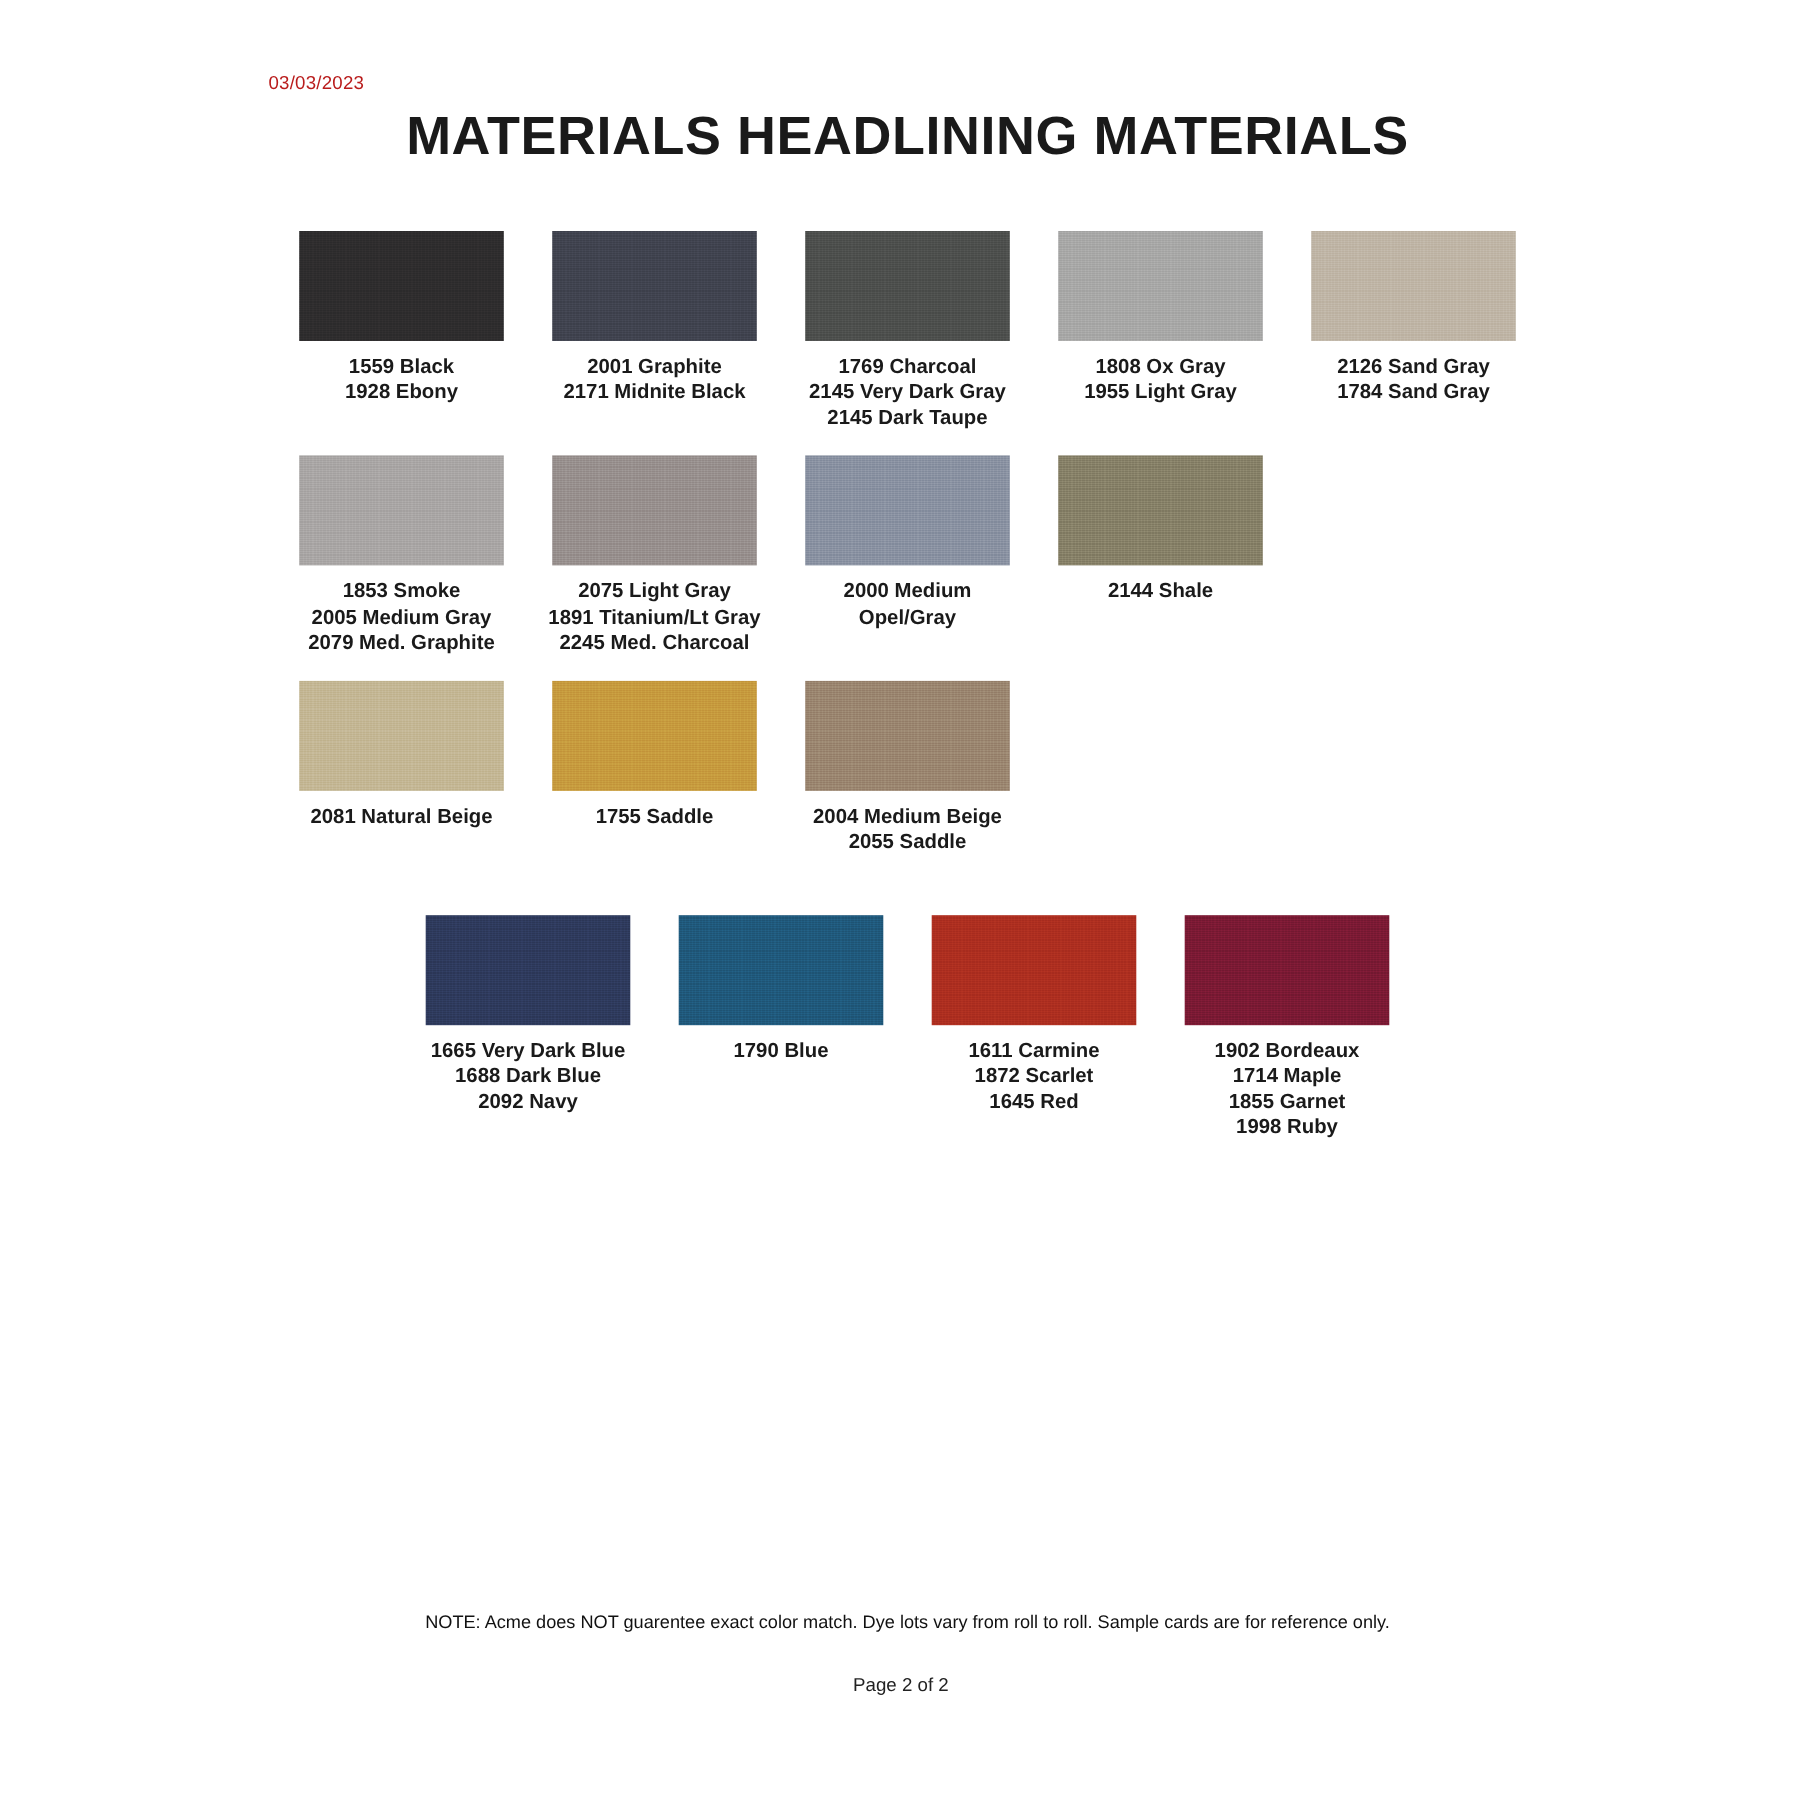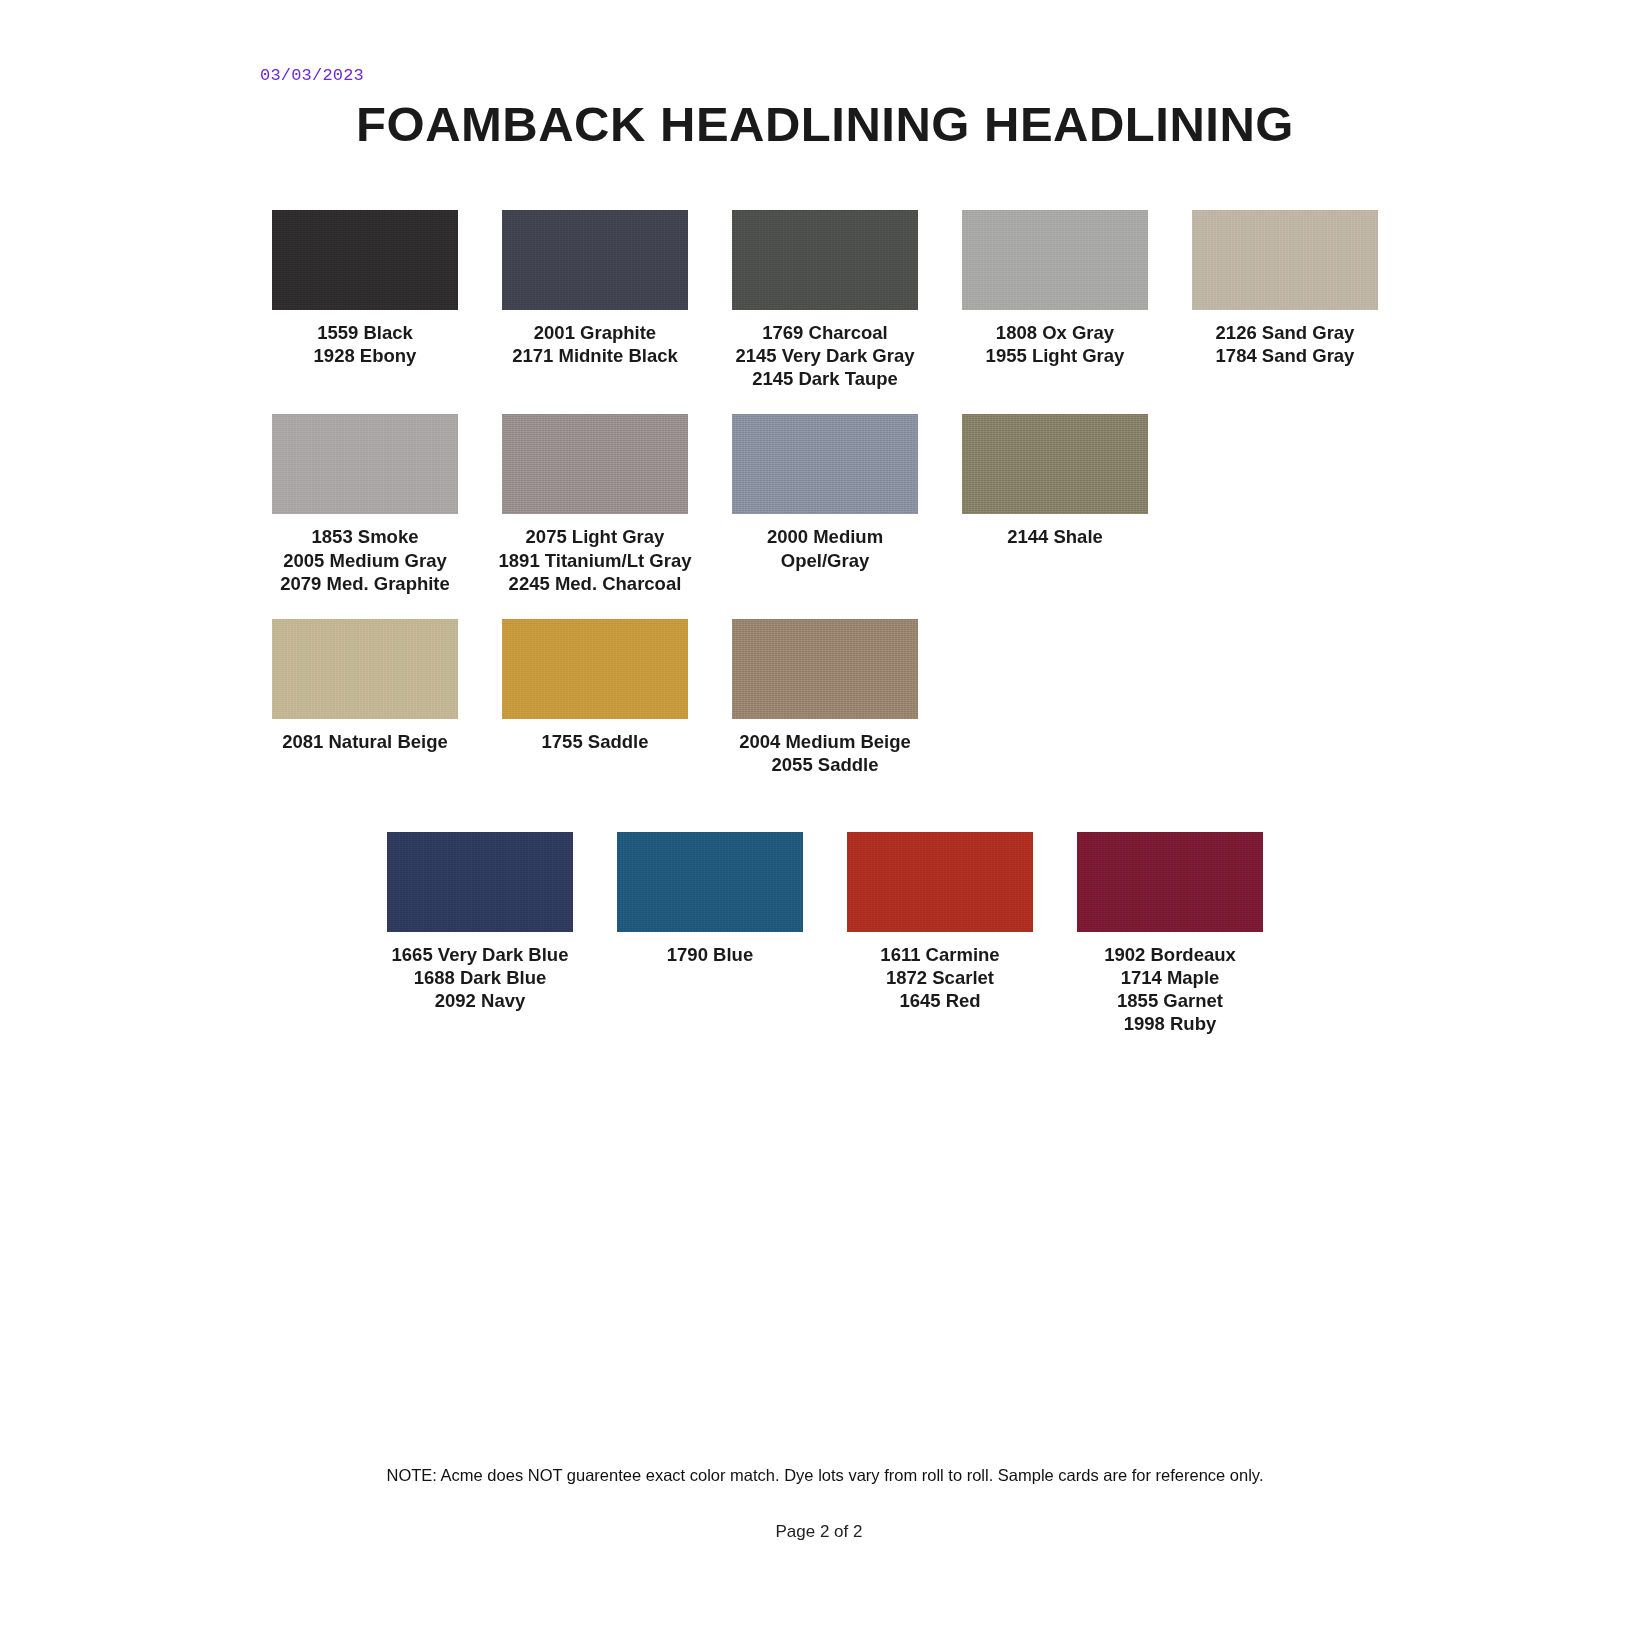--- a/index.html
+++ b/index.html
@@ -16,26 +16,25 @@
     overflow: hidden;
   }
   .page {
     position: relative;
     width: 1650px;
     height: 1650px;
     box-sizing: border-box;
   }
   .doc-date {
     position: absolute;
-    left: 260px;
+    left: 244px;
     top: 66px;
     font-size: 17px;
-    color: #6d28d9;
+    color: #b91c1c;
     letter-spacing: 0.2px;
-    font-family: Liberation Mono, monospace;
   }
   .doc-title {
     position: absolute;
     left: 0;
     right: 0;
     top: 96px;
     text-align: center;
     font-size: 49px;
     font-weight: bold;
     letter-spacing: 0.5px;
@@ -108,21 +107,21 @@
     color: #222;
   }
 </style>
 </head>
 <body>
 
 <div class="page">
 
   <div class="doc-date">03/03/2023</div>
 
-  <div class="doc-title">FOAMBACK HEADLINING HEADLINING</div>
+  <div class="doc-title">MATERIALS HEADLINING MATERIALS</div>
 
   <div class="grid">
       <div class="row">
         <div class="cell">
           <div class="swatch" style="background: rgb(47, 45, 46);">
             <div class="tex"></div>
           </div>
           <div class="labels">
             <div>1559 Black</div>
             <div>1928 Ebony</div>

